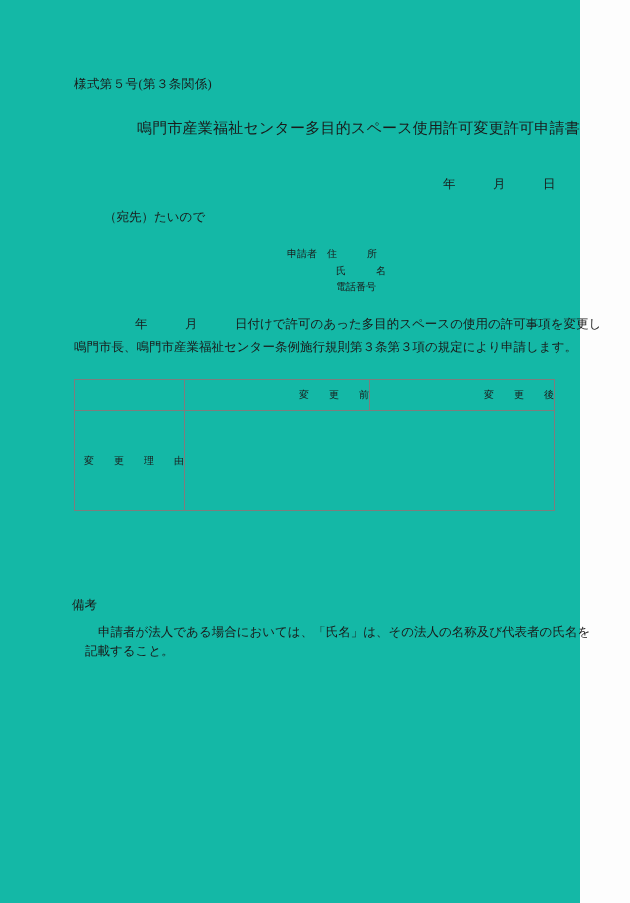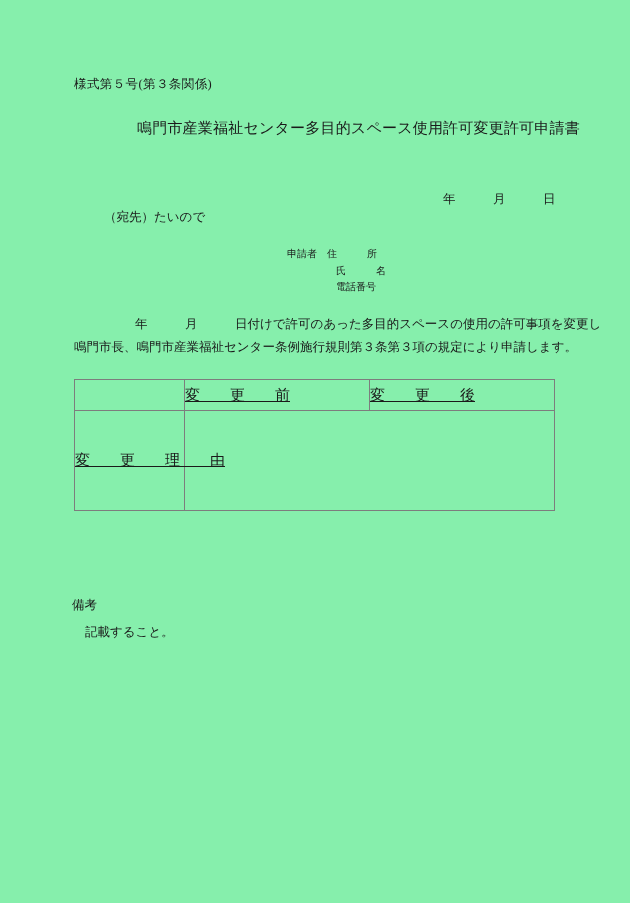--- a/index.html
+++ b/index.html
@@ -13,23 +13,23 @@
     background: #fdfdfd;
     font-family: "Liberation Serif", "DejaVu Serif", serif;
     color: #1a1a1a;
     position: relative;
     overflow: hidden;
   }
   .page {
     position: absolute;
     left: 0;
     top: 0;
-    width: 630px;
+    width: 580px;
     height: 903px;
-    background: #86efac;
+    background: #14b8a6;
   }
 
   
   .t {
     position: absolute;
     white-space: pre;
     line-height: 1.0;
   }
   .form-no {
     left: 74px;
@@ -40,21 +40,20 @@
   .doc-title {
     left: 137px;
     top: 121px;
     font-size: 15px;
     letter-spacing: 0.2px;
   }
   .date-line {
     left: 443px;
     top: 178px;
     font-size: 12.5px;
-    margin-top: 15px;
   }
   .addressee {
     left: 104px;
     top: 211px;
     font-size: 12.5px;
   }
 
   .applicant-block {
     position: absolute;
     left: 287px;
@@ -92,26 +91,25 @@
   .form-table {
     position: absolute;
     left: 74px;
     top: 379px;
     width: 477px;
     border-collapse: collapse;
     table-layout: fixed;
   }
   .form-table td {
     border: 1px solid #7d7d7d;
-    font-size: 15px;
-    text-align: left;
+    font-size: 10px;
+    text-align: right;
     vertical-align: middle;
     padding: 0;
     white-space: pre;
-    text-decoration: underline;
   }
   .col-label { width: 109px; }
   .col-before { width: 184px; }
   .col-after  { width: 184px; }
 
   .hdr-row td { height: 30px; }
   .hdr-blank { border-bottom-color: transparent; border-left-color:#7d7d7d; }
   .item-row td { height: 69px; }
   .item-row td.label-cell { vertical-align: middle; }
   .reason-row td { height: 99px; }
@@ -176,17 +174,18 @@
       <tr class="reason-row">
         <td class="label-cell">変　　更　　理　　由</td>
         <td class="fill-cell" colspan="2"></td>
       </tr>
     </tbody>
   </table>
 
   <div class="remarks">
     <span class="remarks-title">備考</span>
     <span class="remarks-body">
+      <span class="remarks-line l1">申請者が法人である場合においては、「氏名」は、その法人の名称及び代表者の氏名を</span>
       <span class="remarks-line l2">記載すること。</span>
     </span>
   </div>
 
 </div>
 
 </body></html>

